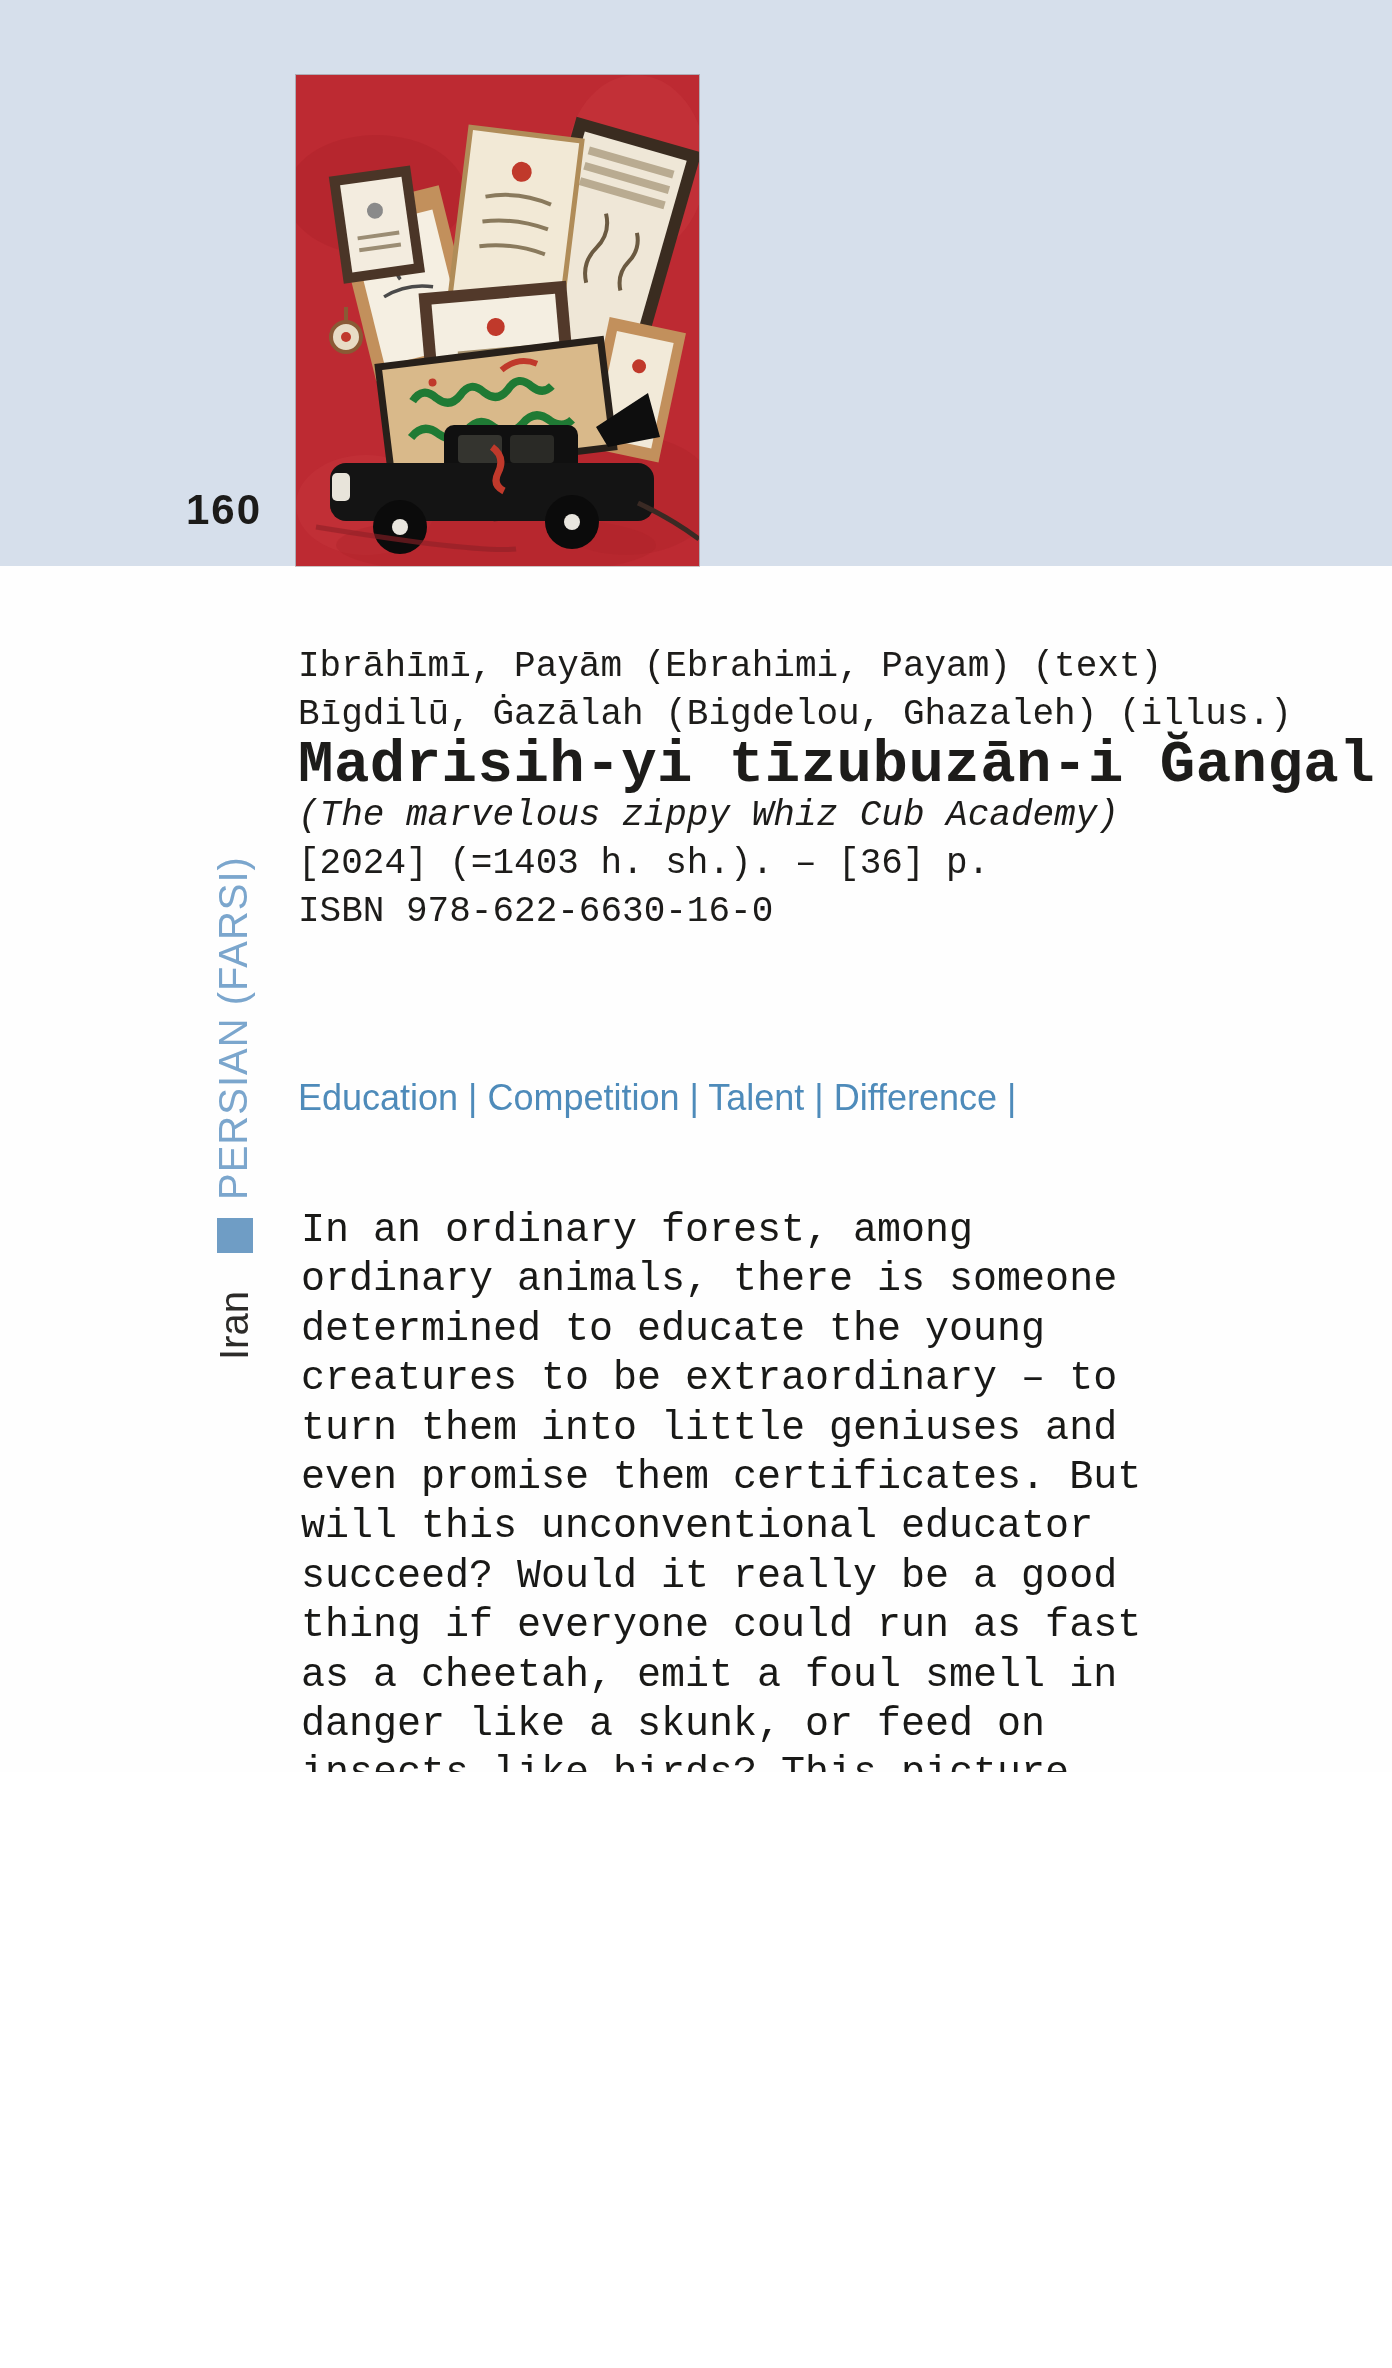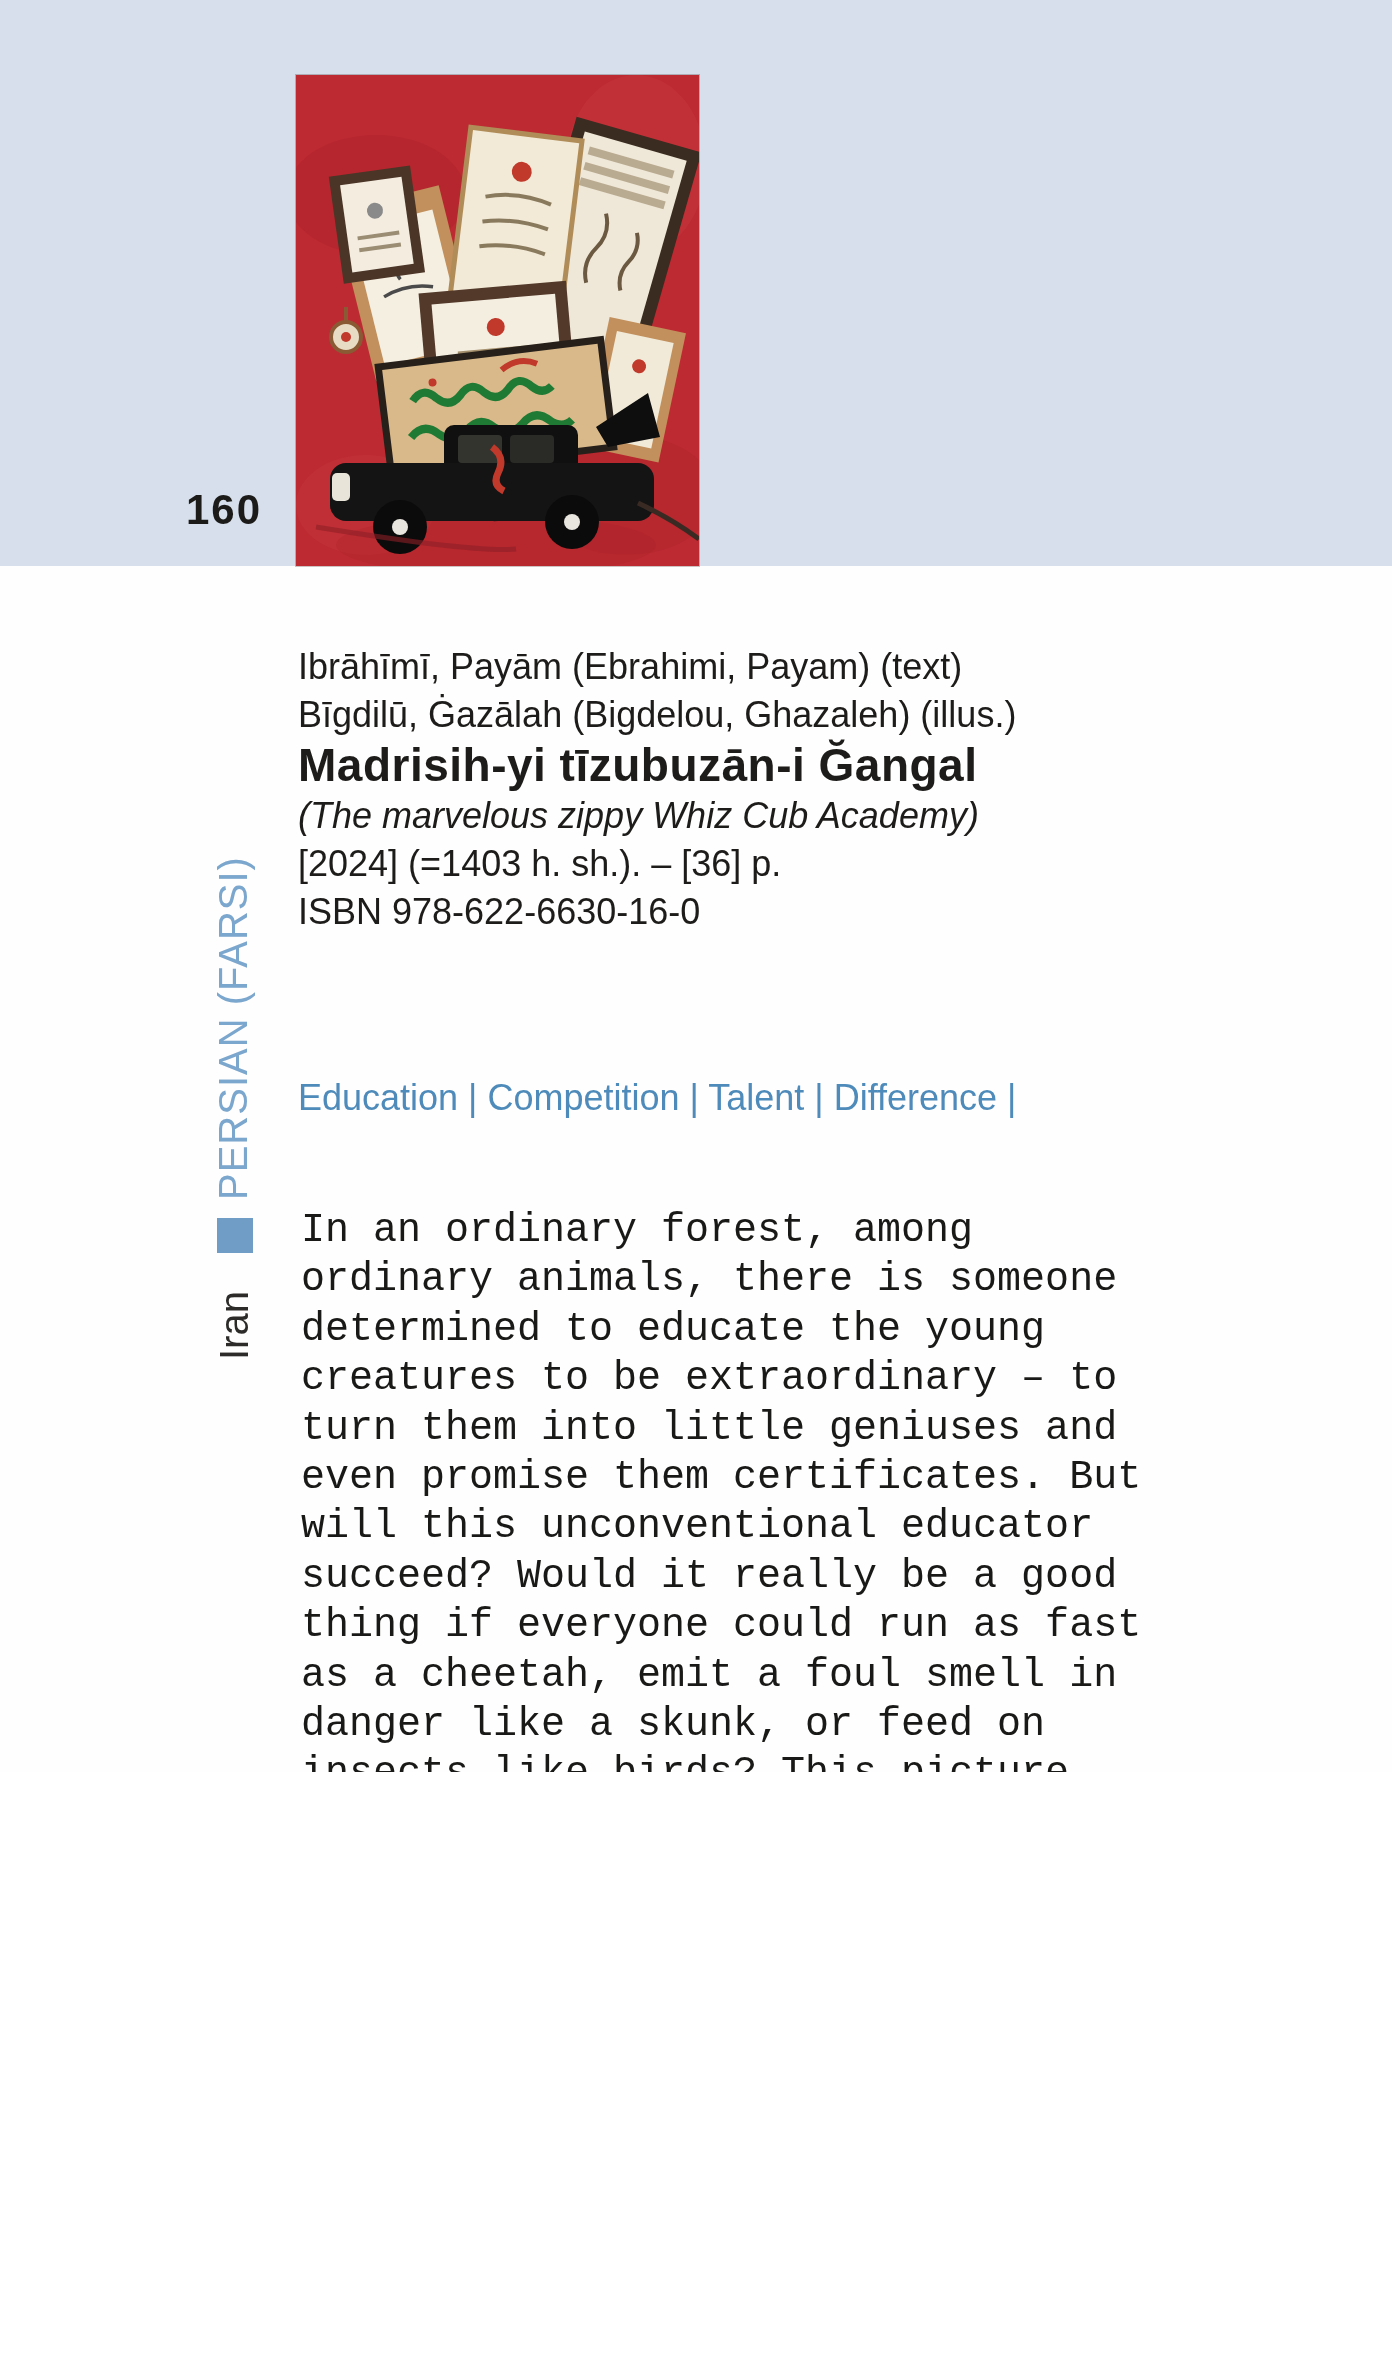--- a/index.html
+++ b/index.html
@@ -24,22 +24,22 @@
   .cover{
     position:absolute;left:296px;top:75px;width:403px;height:491px;
     box-shadow:0 0 0 1px rgba(60,20,20,.25);
   }
   .cover svg{display:block;width:403px;height:491px;}
   
   .bib{
     position:absolute;left:298px;top:643px;width:900px;
     font-size:36px;line-height:48px;color:#1d1c1a;
   }
-  .bib .line{height:48px;white-space:nowrap;}
-  .bib .title-line{height:53px;line-height:53px;font-size:46px;font-weight:700;letter-spacing:.5px;}
+  .bib .line{height:48px;white-space:nowrap;font-family:Liberation Mono, monospace;}
+  .bib .title-line{height:53px;line-height:53px;font-size:59px;font-weight:700;letter-spacing:.5px;}
   .bib .italic{font-style:italic;}
   
   .keywords{
     position:absolute;left:298px;top:1075px;width:900px;
     font-size:36px;line-height:45px;color:#4e8bba;
   }
   .keywords .kline{white-space:nowrap;}
   
   .review{
     position:absolute;left:301px;top:1206px;width:884px;

